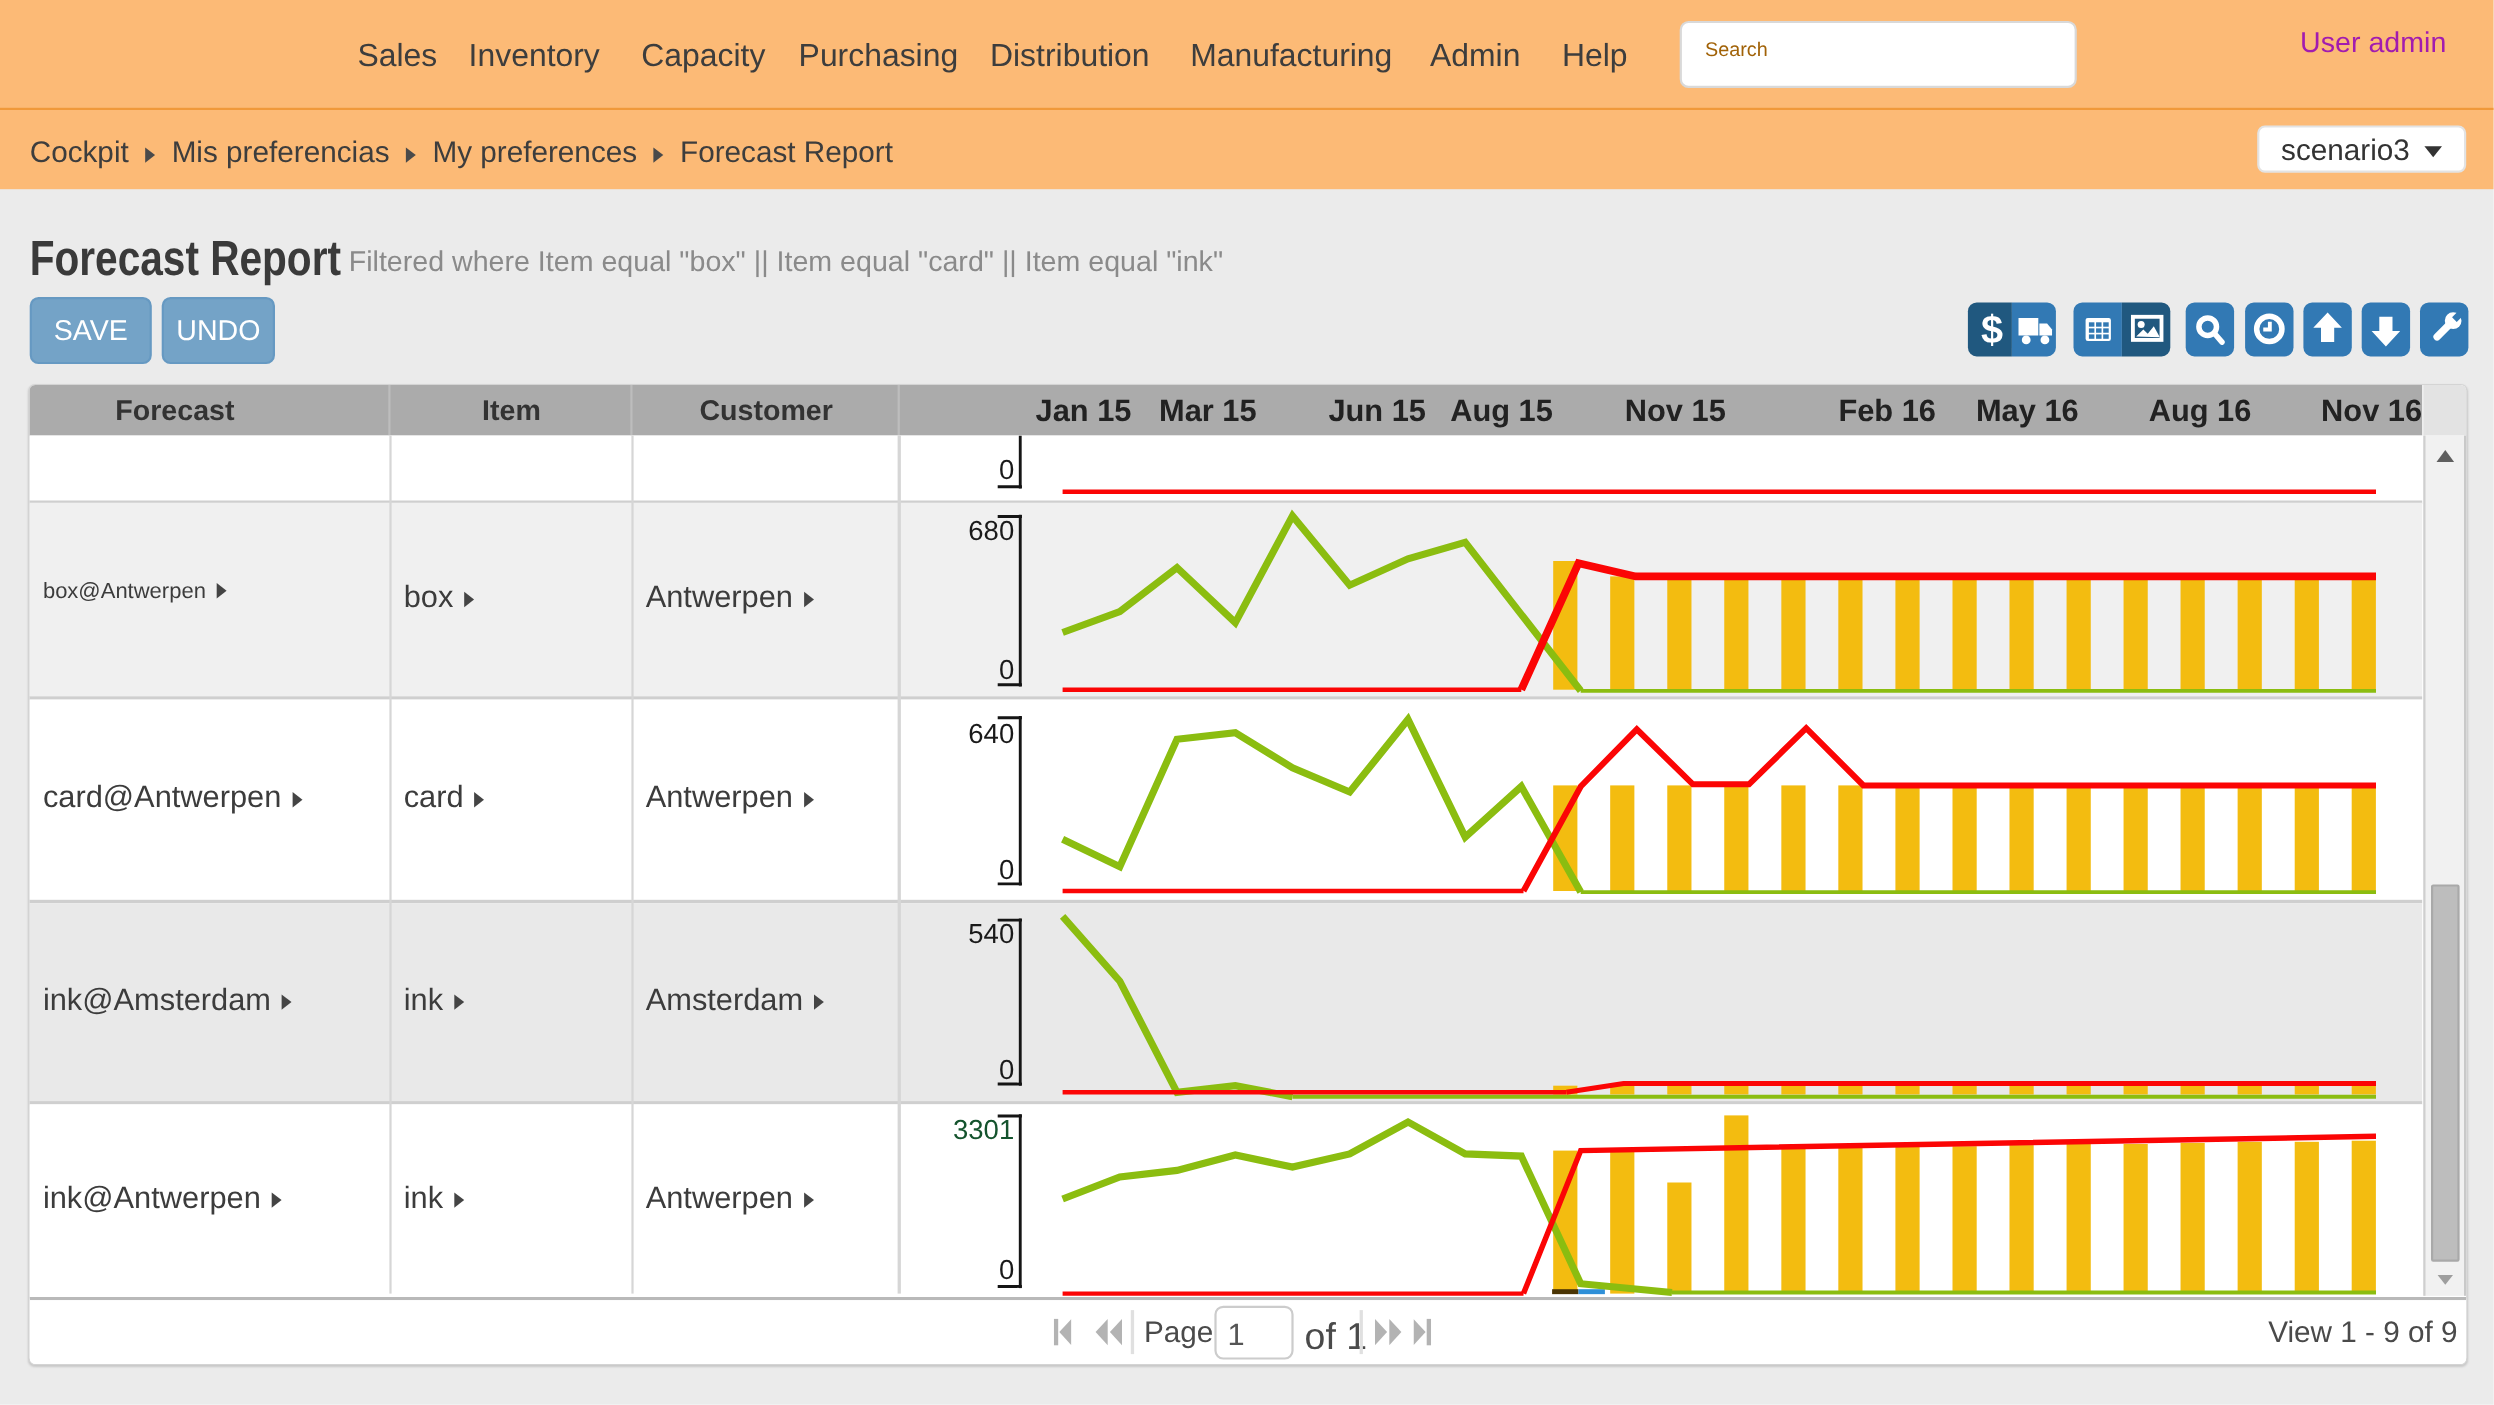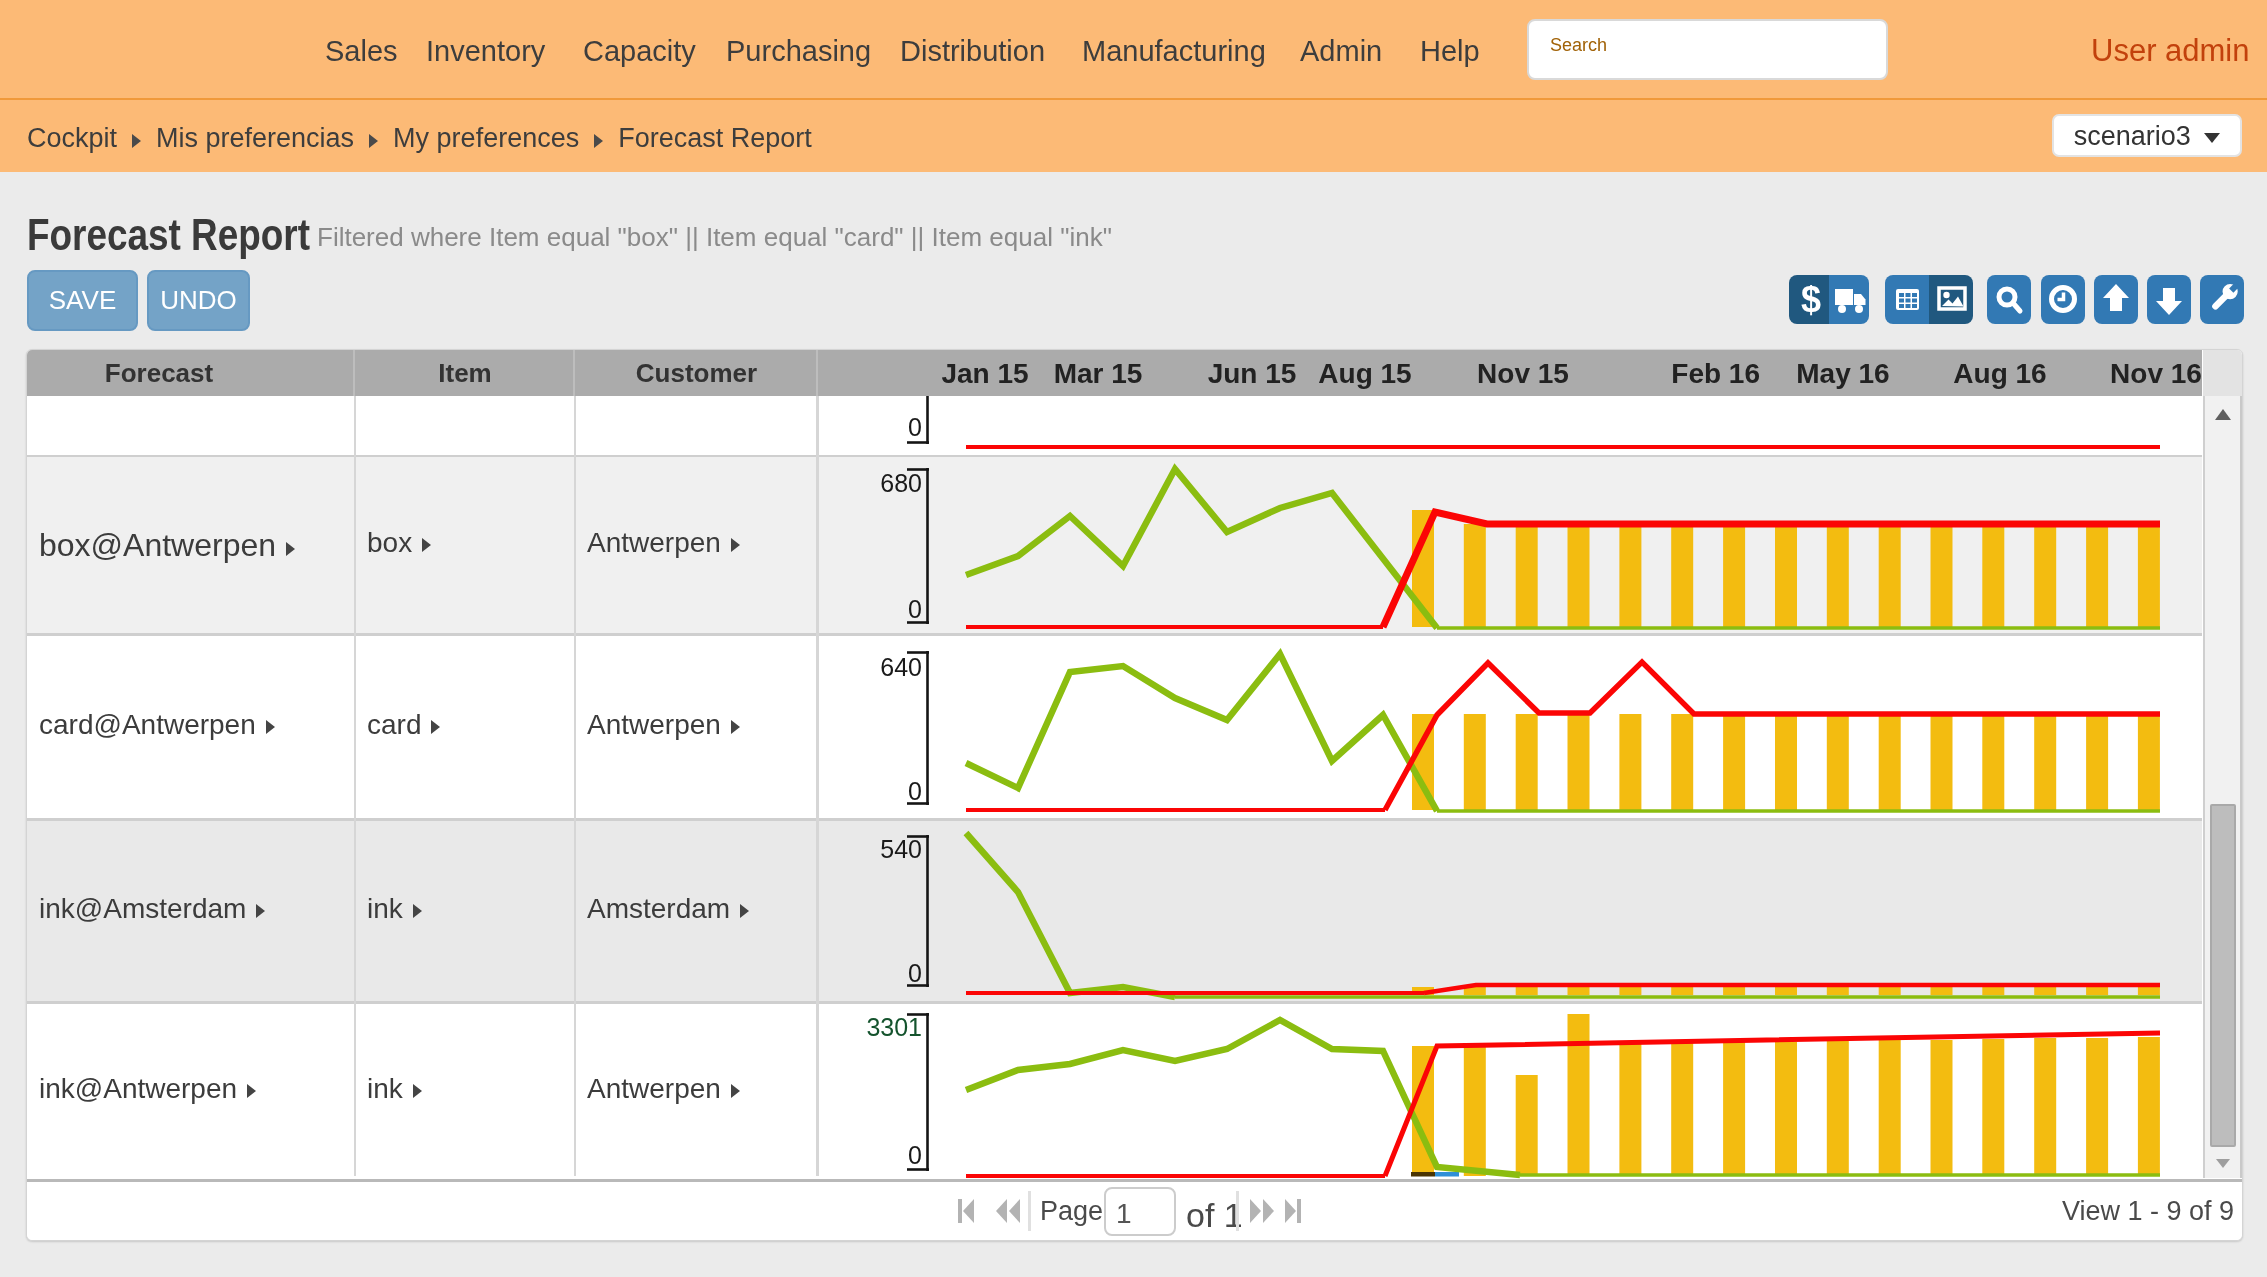--- a/index.html
+++ b/index.html
@@ -8,21 +8,21 @@
 <span style="position:absolute;left:325px;top:35px;font-size:29px;color:#3d3d3d">Sales</span>
 <span style="position:absolute;left:426px;top:35px;font-size:29px;color:#3d3d3d">Inventory</span>
 <span style="position:absolute;left:583px;top:35px;font-size:29px;color:#3d3d3d">Capacity</span>
 <span style="position:absolute;left:726px;top:35px;font-size:29px;color:#3d3d3d">Purchasing</span>
 <span style="position:absolute;left:900px;top:35px;font-size:29px;color:#3d3d3d">Distribution</span>
 <span style="position:absolute;left:1082px;top:35px;font-size:29px;color:#3d3d3d">Manufacturing</span>
 <span style="position:absolute;left:1300px;top:35px;font-size:29px;color:#3d3d3d">Admin</span>
 <span style="position:absolute;left:1420px;top:35px;font-size:29px;color:#3d3d3d">Help</span>
 <div style="position:absolute;left:1527px;top:19px;width:361px;height:61px;background:#fff;border:2px solid #d9d9d9;border-radius:8px"></div>
 <span style="position:absolute;left:1550px;top:35px;font-size:18px;color:#a16207">Search</span>
-<span style="position:absolute;left:2091px;top:33px;font-size:31px;color:#c2410c">User admin</span>
+<span style="position:absolute;left:2091px;top:23px;font-size:26px;color:#a21caf">User admin</span>
 
 <div style="position:absolute;left:0;top:100px;width:2267px;height:72px;background:#fcba76"></div>
 <div style="position:absolute;left:27px;top:123px;font-size:27px;color:#3d3d3d">Cockpit<span style="display:inline-block;width:0;height:0;border-left:9px solid #4a4a4a;border-top:7px solid transparent;border-bottom:7px solid transparent;margin:0 15px 0 15px;vertical-align:-1px"></span>Mis preferencias<span style="display:inline-block;width:0;height:0;border-left:9px solid #4a4a4a;border-top:7px solid transparent;border-bottom:7px solid transparent;margin:0 15px 0 15px;vertical-align:-1px"></span>My preferences<span style="display:inline-block;width:0;height:0;border-left:9px solid #4a4a4a;border-top:7px solid transparent;border-bottom:7px solid transparent;margin:0 15px 0 15px;vertical-align:-1px"></span>Forecast Report</div>
 <div style="position:absolute;left:2052px;top:114px;width:190px;height:43px;background:#fff;border:2px solid #e3e3e3;border-radius:7px;text-align:center">
 <span style="font-size:27px;color:#333;line-height:41px">scenario3 <span style="display:inline-block;width:0;height:0;border-top:10px solid #333;border-left:8px solid transparent;border-right:8px solid transparent;vertical-align:2px;margin-left:6px"></span></span></div>
 
 <span style="position:absolute;left:27px;top:209px;font-size:45px;font-weight:bold;color:#3a3a3a;transform:scaleX(.82);transform-origin:0 0;white-space:nowrap">Forecast Report</span>
 <span style="position:absolute;left:317px;top:222px;font-size:26px;color:#8a8a8a;white-space:nowrap">Filtered where Item equal "box" || Item equal "card" || Item equal "ink"</span>
 
 <div style="position:absolute;left:27px;top:270px;width:111px;height:61px;background:#74a3c7;border:2px solid #6699c2;border-radius:8px;text-align:center;line-height:57px;font-size:26px;color:#fff">SAVE</div>
@@ -100,21 +100,21 @@
 
 <div style="position:absolute;left:27px;top:396px;width:2175px;height:59px;background:#ffffff"></div>
 <div style="position:absolute;left:700px;top:411px;width:222px;text-align:right;font-size:25px;color:#1a1a1a;line-height:32px">0</div>
 <svg style="position:absolute;left:818px;top:396px" width="1384" height="59" viewBox="818 396 1384 59">
     <polyline points="966.0,447.0 2160.0,447.0" fill="none" stroke="#fb0505" stroke-width="4"></polyline>
     <line x1="927.5" y1="396" x2="927.5" y2="444" stroke="#151515" stroke-width="2.6"></line>
     <line x1="907" y1="442.5" x2="929" y2="442.5" stroke="#151515" stroke-width="2.6"></line>
   </svg>
 <div style="position:absolute;left:27px;top:455px;width:2175px;height:3px;background:#cfcfcf"></div>
 <div style="position:absolute;left:27px;top:457px;width:2175px;height:176px;background:#f0f0f0"></div>
-<div style="position:absolute;left:39px;top:527px;font-size:32px;color:#3c3c3c">box@Antwerpen<span style="display:inline-block;width:0;height:0;border-left:9px solid #444;border-top:7px solid transparent;border-bottom:7px solid transparent;margin-left:10px"></span></div>
+<div style="position:absolute;left:39px;top:527px;font-size:20px;color:#3c3c3c">box@Antwerpen<span style="display:inline-block;width:0;height:0;border-left:9px solid #444;border-top:7px solid transparent;border-bottom:7px solid transparent;margin-left:10px"></span></div>
 <div style="position:absolute;left:367px;top:527px;font-size:28px;color:#3c3c3c">box<span style="display:inline-block;width:0;height:0;border-left:9px solid #444;border-top:7px solid transparent;border-bottom:7px solid transparent;margin-left:10px"></span></div>
 <div style="position:absolute;left:587px;top:527px;font-size:28px;color:#3c3c3c">Antwerpen<span style="display:inline-block;width:0;height:0;border-left:9px solid #444;border-top:7px solid transparent;border-bottom:7px solid transparent;margin-left:10px"></span></div>
 <div style="position:absolute;left:700px;top:467px;width:222px;text-align:right;font-size:25px;color:#1a1a1a;line-height:32px">680</div>
 <div style="position:absolute;left:700px;top:593px;width:222px;text-align:right;font-size:25px;color:#1a1a1a;line-height:32px">0</div>
 <svg style="position:absolute;left:818px;top:457px" width="1384" height="176" viewBox="818 457 1384 176">
     <rect x="1412.0" y="510" width="22" height="117" fill="#f3bc10"></rect>
     <rect x="1463.8" y="524" width="22" height="103" fill="#f3bc10"></rect>
     <rect x="1515.7" y="524" width="22" height="103" fill="#f3bc10"></rect>
     <rect x="1567.5" y="524" width="22" height="103" fill="#f3bc10"></rect>
     <rect x="1619.4" y="524" width="22" height="103" fill="#f3bc10"></rect>

